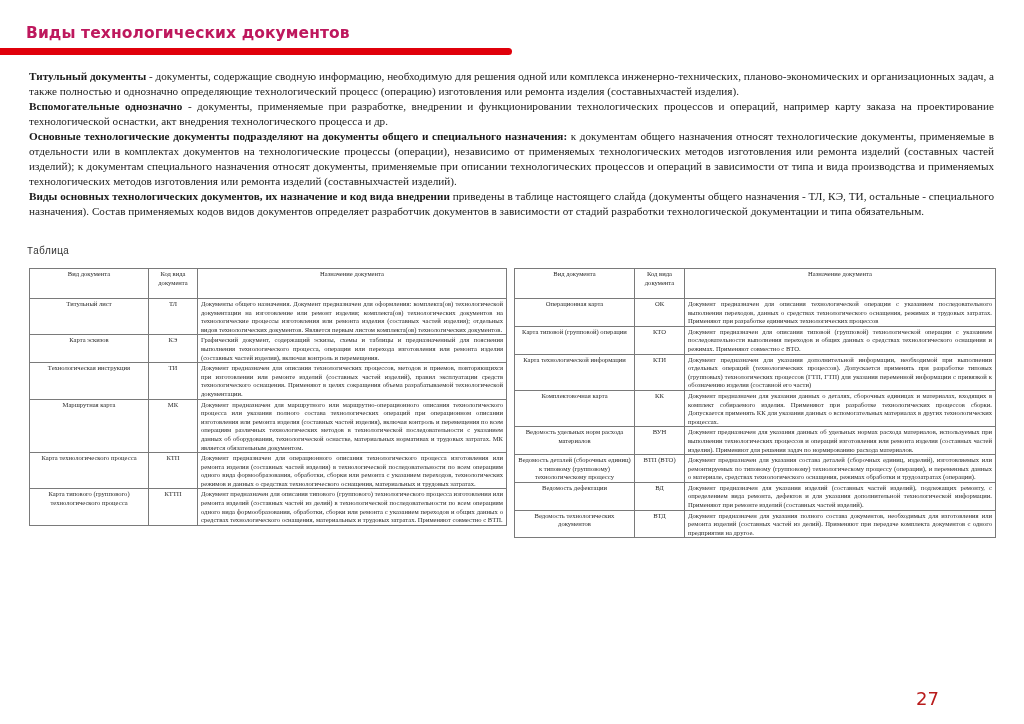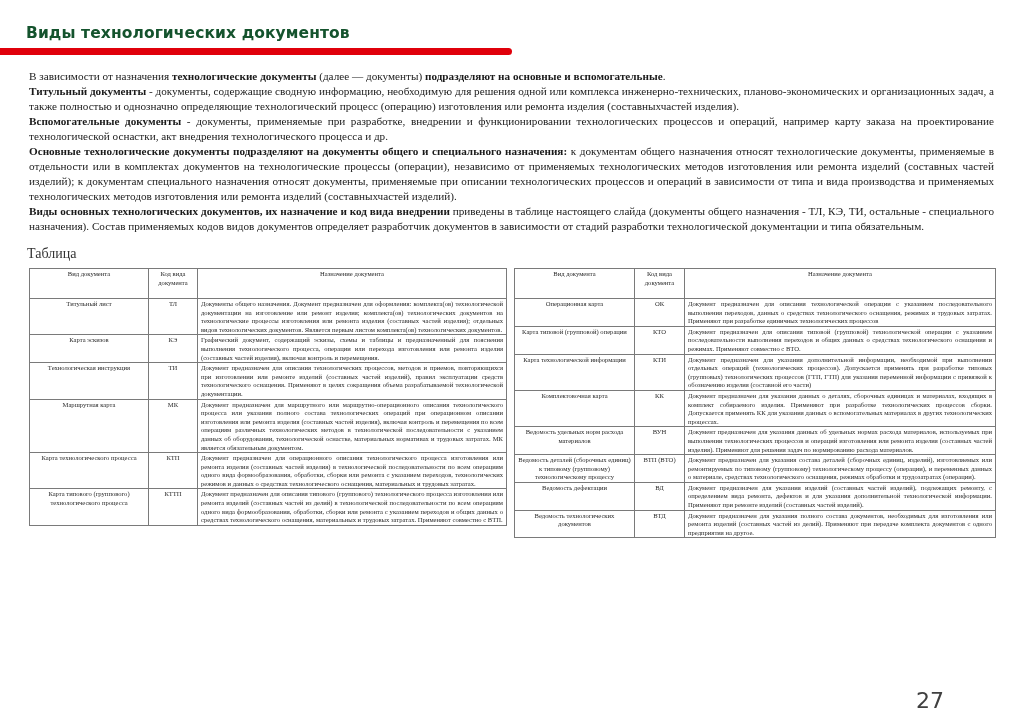--- a/index.html
+++ b/index.html
@@ -1,51 +1,50 @@
 <!DOCTYPE html>
 <html><head>
   <meta charset="utf-8">
   <style>
     html, body { margin: 0; padding: 0; background: #ffffff; }
     body { width: 1024px; height: 724px; position: relative; overflow: hidden; font-family: "Liberation Serif", serif; color: #1a1a1a; }
 
-    .slide-title { position: absolute; left: 26px; top: 24px; font-family: "DejaVu Sans", sans-serif; font-weight: bold; font-size: 15.5px; color: #14532d; letter-spacing: 0.1px; }
+    .slide-title { position: absolute; left: 26px; top: 24px; font-family: "DejaVu Sans", sans-serif; font-weight: bold; font-size: 15.5px; color: #be185d; letter-spacing: 0.1px; }
     .title-bar { position: absolute; left: 0; top: 48px; width: 512px; height: 7px; background: #e0000b; border-radius: 0 4px 4px 0; }
 
     .intro { position: absolute; left: 29px; top: 69px; width: 965px; font-size: 11.2px; line-height: 15px; text-align: justify; }
     .intro p { margin: 0; }
     .intro b { font-weight: bold; }
-    .caption { position: absolute; left: 27px; top: 246px; font-size: 14px; color: #333; }
+    .caption { position: absolute; left: 27px; top: 246px; font-size: 10px; color: #333; font-family: Liberation Mono, monospace; }
 
     table.doc-table { position: absolute; border-collapse: collapse; font-size: 6.6px; line-height: 8.6px; color: #2a2a2a; }
     table.doc-table td, table.doc-table th { border: 1px solid #7a7a7a; vertical-align: top; padding: 1px 3px 0 3px; }
     table.doc-table th { font-weight: normal; text-align: center; height: 28px; }
     table.doc-table td.kind, table.doc-table td.code { text-align: center; }
     table.doc-table td.desc { text-align: justify; }
     table.doc-table { border: 1.5px solid #555; }
     table.doc-table col.c1 { width: 119px; }
     table.doc-table col.c2 { width: 49px; }
 
     #left-table { left: 29px; top: 268px; width: 478px; }
     #right-table { left: 514px; top: 268px; width: 482px; }
     #right-table col.c1 { width: 120px; }
     #right-table col.c2 { width: 50px; }
 
-    .page-number { position: absolute; left: 916px; top: 688px; font-family: "DejaVu Sans", sans-serif; font-size: 22px; color: #404040; }
+    .page-number { position: absolute; left: 916px; top: 688px; font-family: "DejaVu Sans", sans-serif; font-size: 18px; color: #b91c1c; }
   </style>
 </head>
 <body>
 
 <div class="slide-title">Виды технологических документов</div>
 <div class="title-bar"></div>
 
 <div class="intro">
-  <p><span>В зависимости от назначения </span><b>технологические документы</b><span> (далее — документы) </span><b>подразделяют на основные и вспомогательные</b><span>.</span></p>
   <p><b>Титульный документы</b><span> - документы, содержащие сводную информацию, необходимую для решения одной или комплекса инженерно-технических, планово-экономических и организационных задач, а также полностью и однозначно определяющие технологический процесс (операцию) изготовления или ремонта изделия (составныхчастей изделия).</span></p>
-  <p><b>Вспомогательные документы</b><span> - документы, применяемые при разработке, внедрении и функционировании технологических процессов и операций, например карту заказа на проектирование технологической оснастки, акт внедрения технологического процесса и др.</span></p>
+  <p><b>Вспомогательные однозначно</b><span> - документы, применяемые при разработке, внедрении и функционировании технологических процессов и операций, например карту заказа на проектирование технологической оснастки, акт внедрения технологического процесса и др.</span></p>
   <p><b>Основные технологические документы подразделяют на документы общего и специального назначения:</b><span> к документам общего назначения относят технологические документы, применяемые в отдельности или в комплектах документов на технологические процессы (операции), независимо от применяемых технологических методов изготовления или ремонта изделий (составных частей изделий); к документам специального назначения относят документы, применяемые при описании технологических процессов и операций в зависимости от типа и вида производства и применяемых технологических методов изготовления или ремонта изделий (составныхчастей изделий).</span></p>
   <p><b>Виды основных технологических документов, их назначение и код вида внедрении</b><span> приведены в таблице настоящего слайда (документы общего назначения - ТЛ, КЭ, ТИ, остальные - специального назначения). Состав применяемых кодов видов документов определяет разработчик документов в зависимости от стадий разработки технологической документации и типа обязательным.</span></p>
 </div>
 
 <div class="caption">Таблица</div>
 
 <table id="left-table" class="doc-table">
   <colgroup>
       <col class="c1">
       <col class="c2">

